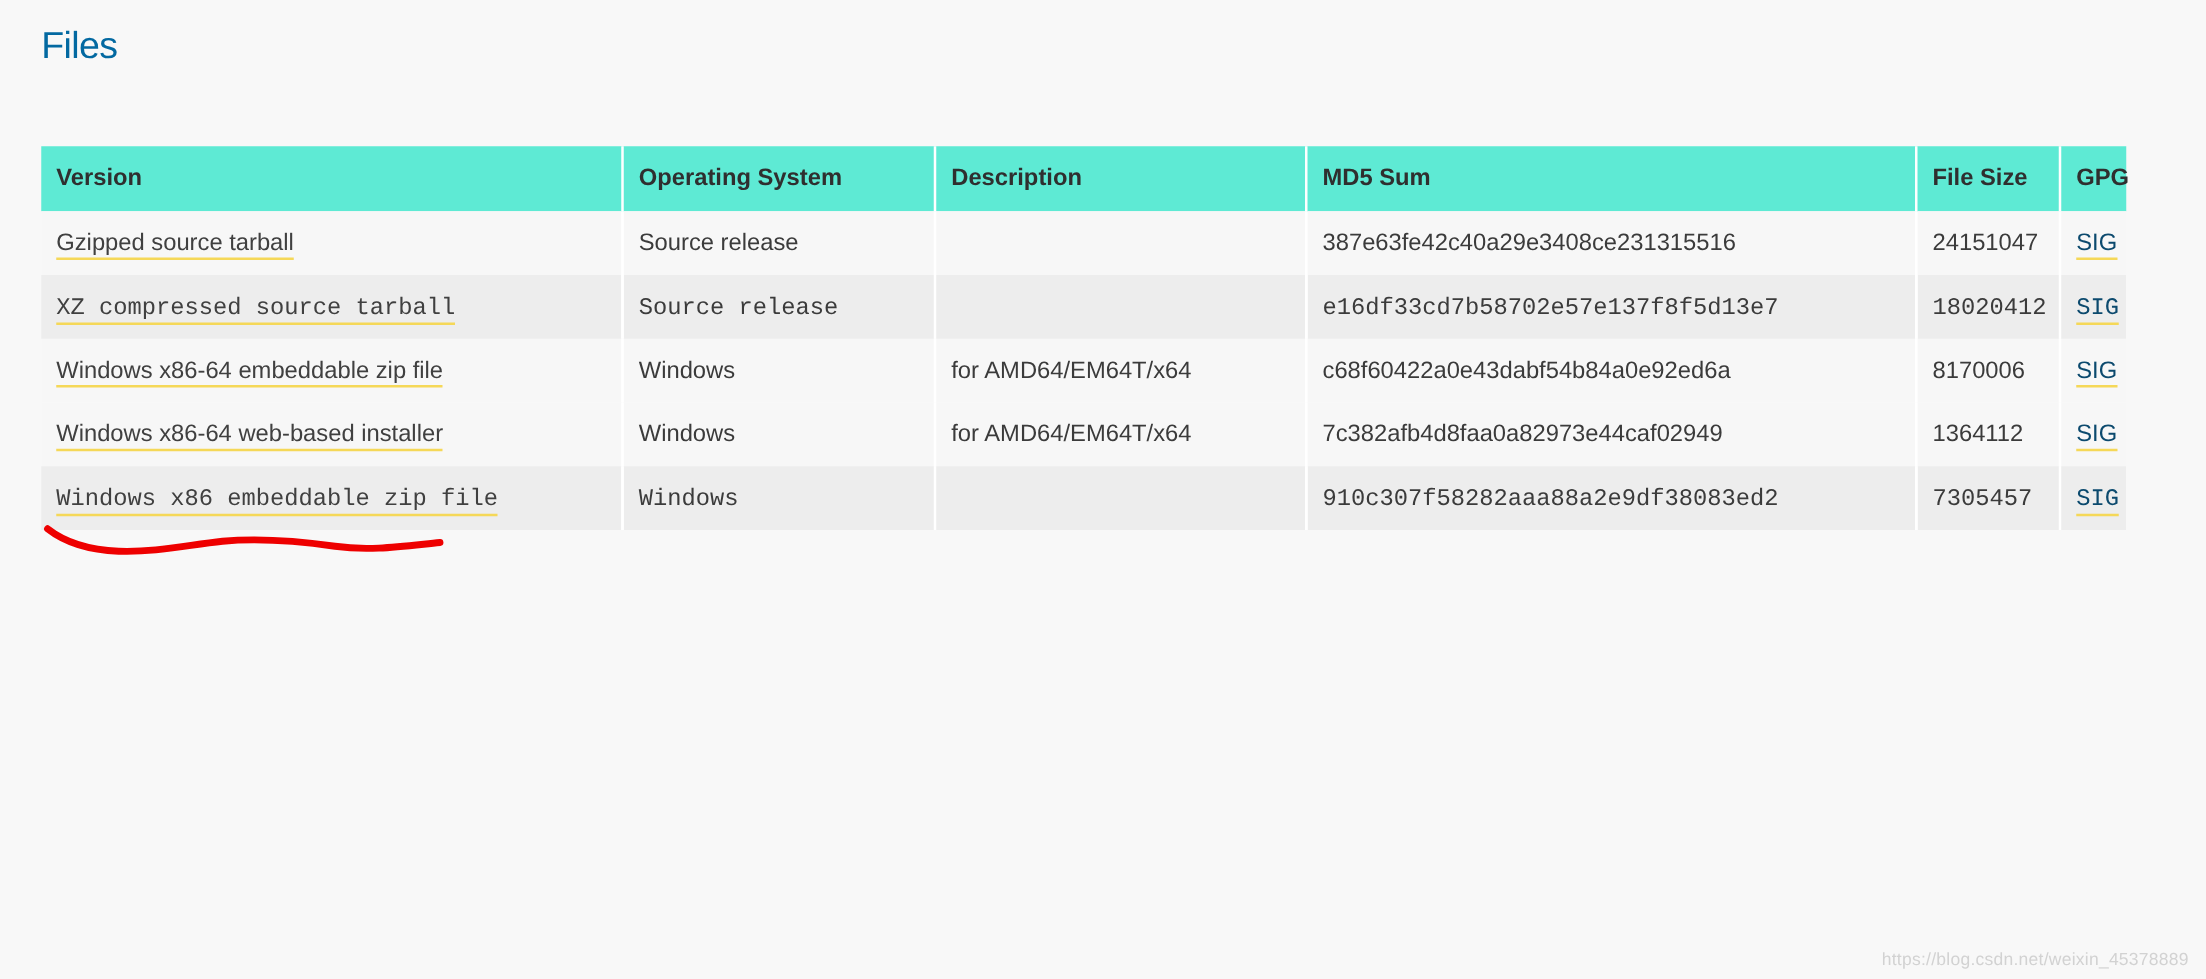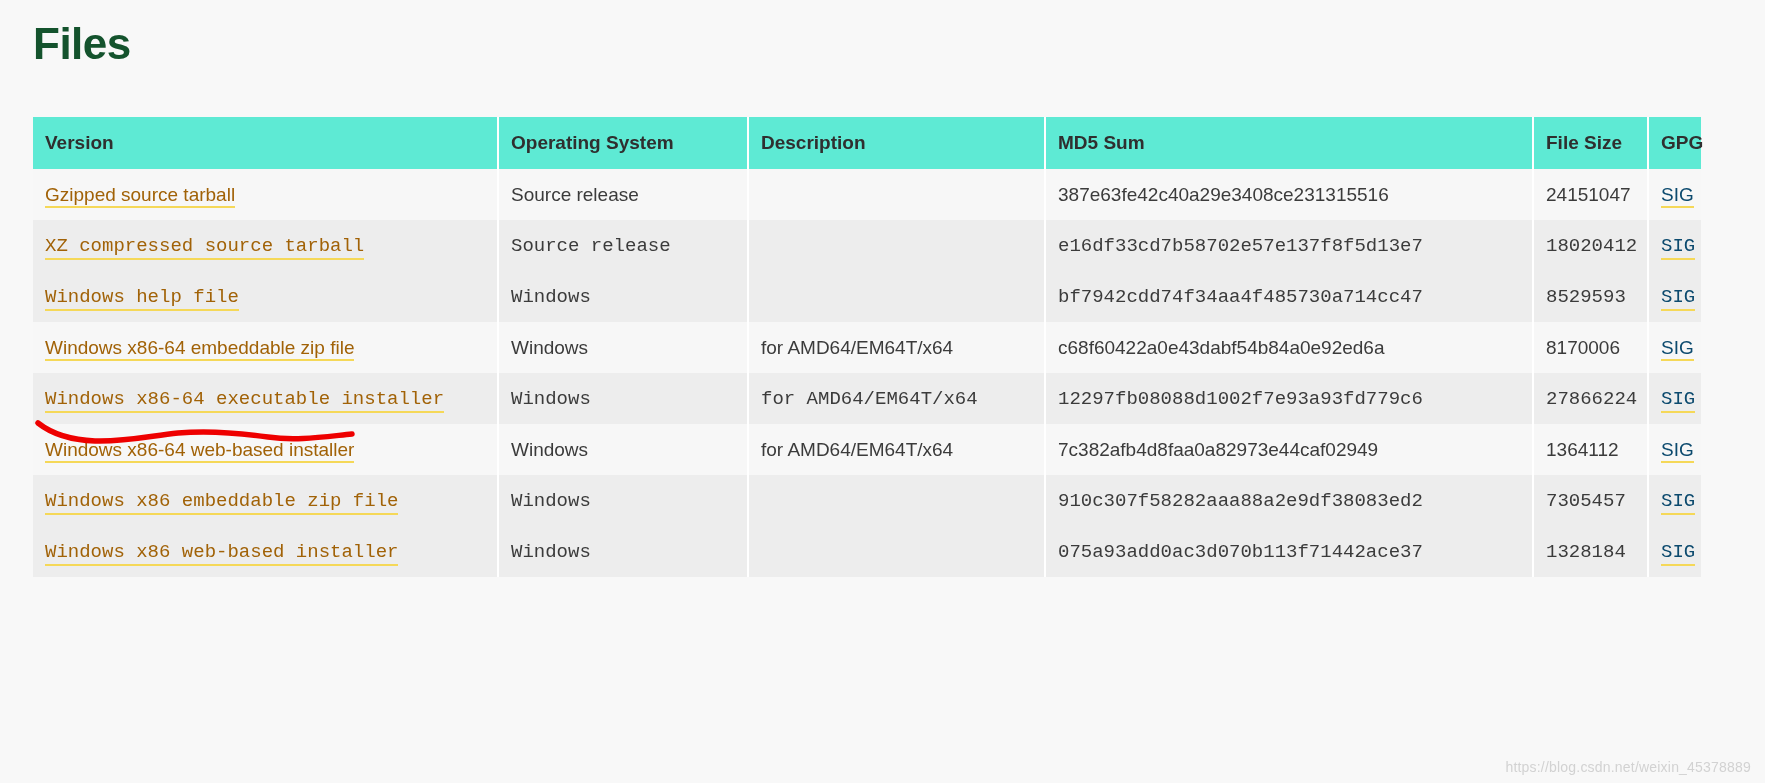--- a/index.html
+++ b/index.html
@@ -19,23 +19,23 @@
   .page {
     position: relative;
     width: 1765px;
     height: 783px;
   }
 
   .page-title {
     position: absolute;
     left: 33px;
     top: 20px;
-    font-size: 44px;
-    font-weight: bold;
-    color: #14532d;
+    font-size: 30px;
+    font-weight: normal;
+    color: #0369a1;
     letter-spacing: -0.5px;
     line-height: 1.1;
   }
 
   .table-wrap {
     position: absolute;
     left: 33px;
     top: 117px;
     width: 1668px;
   }
@@ -80,21 +80,21 @@
     color: #3b3b3b;
     white-space: nowrap;
     overflow: hidden;
   }
   table.files tbody td:last-child { border-right: none; }
 
   table.files tbody tr.odd  td { background: #f7f7f7; }
   table.files tbody tr.even td { background: #ededed; font-family: Liberation Mono, monospace; }
 
   a.filelink {
-    color: #a16207;
+    color: #404040;
     text-decoration: none;
     border-bottom: 2px solid #f5d858;
     padding-bottom: 1px;
     cursor: pointer;
   }
 
   a.siglink {
     color: #0c4a6e;
     text-decoration: none;
     border-bottom: 2px solid #f5d858;
@@ -164,74 +164,50 @@
         <tr class="even">
           <td><a class="filelink">XZ compressed source tarball</a></td>
           <td>Source release</td>
           <td></td>
           <td>e16df33cd7b58702e57e137f8f5d13e7</td>
           <td>18020412</td>
           <td><a class="siglink">SIG</a></td>
         </tr>
 
 
-        <tr class="even">
-          <td><a class="filelink">Windows help file</a></td>
-          <td>Windows</td>
-          <td></td>
-          <td>bf7942cdd74f34aa4f485730a714cc47</td>
-          <td>8529593</td>
-          <td><a class="siglink">SIG</a></td>
-        </tr>
 
         <tr class="odd">
           <td><a class="filelink">Windows x86-64 embeddable zip file</a></td>
           <td>Windows</td>
           <td>for AMD64/EM64T/x64</td>
           <td>c68f60422a0e43dabf54b84a0e92ed6a</td>
           <td>8170006</td>
           <td><a class="siglink">SIG</a></td>
         </tr>
 
-        <tr class="even">
-          <td><a class="filelink">Windows x86-64 executable installer</a></td>
-          <td>Windows</td>
-          <td>for AMD64/EM64T/x64</td>
-          <td>12297fb08088d1002f7e93a93fd779c6</td>
-          <td>27866224</td>
-          <td><a class="siglink">SIG</a></td>
-        </tr>
 
         <tr class="odd">
           <td><a class="filelink">Windows x86-64 web-based installer</a></td>
           <td>Windows</td>
           <td>for AMD64/EM64T/x64</td>
           <td>7c382afb4d8faa0a82973e44caf02949</td>
           <td>1364112</td>
           <td><a class="siglink">SIG</a></td>
         </tr>
 
         <tr class="even">
           <td><a class="filelink">Windows x86 embeddable zip file</a></td>
           <td>Windows</td>
           <td></td>
           <td>910c307f58282aaa88a2e9df38083ed2</td>
           <td>7305457</td>
           <td><a class="siglink">SIG</a></td>
         </tr>
 
 
-        <tr class="even">
-          <td><a class="filelink">Windows x86 web-based installer</a></td>
-          <td>Windows</td>
-          <td></td>
-          <td>075a93add0ac3d070b113f71442ace37</td>
-          <td>1328184</td>
-          <td><a class="siglink">SIG</a></td>
-        </tr>
 
       </tbody>
     </table>
   </div>
 
   <svg class="annotation-layer" width="1765" height="783" viewBox="0 0 1765 783" xmlns="http://www.w3.org/2000/svg">
     <path d="M 38 423 C 52 434, 70 440, 95 441 C 125 442, 150 436, 178 433 C 210 430, 240 433, 268 437 C 296 441, 322 437, 352 434" fill="none" stroke="#ee0000" stroke-width="5.5" stroke-linecap="round" stroke-linejoin="round"></path>
   </svg>
 
   <div class="watermark">https://blog.csdn.net/weixin_45378889</div>

